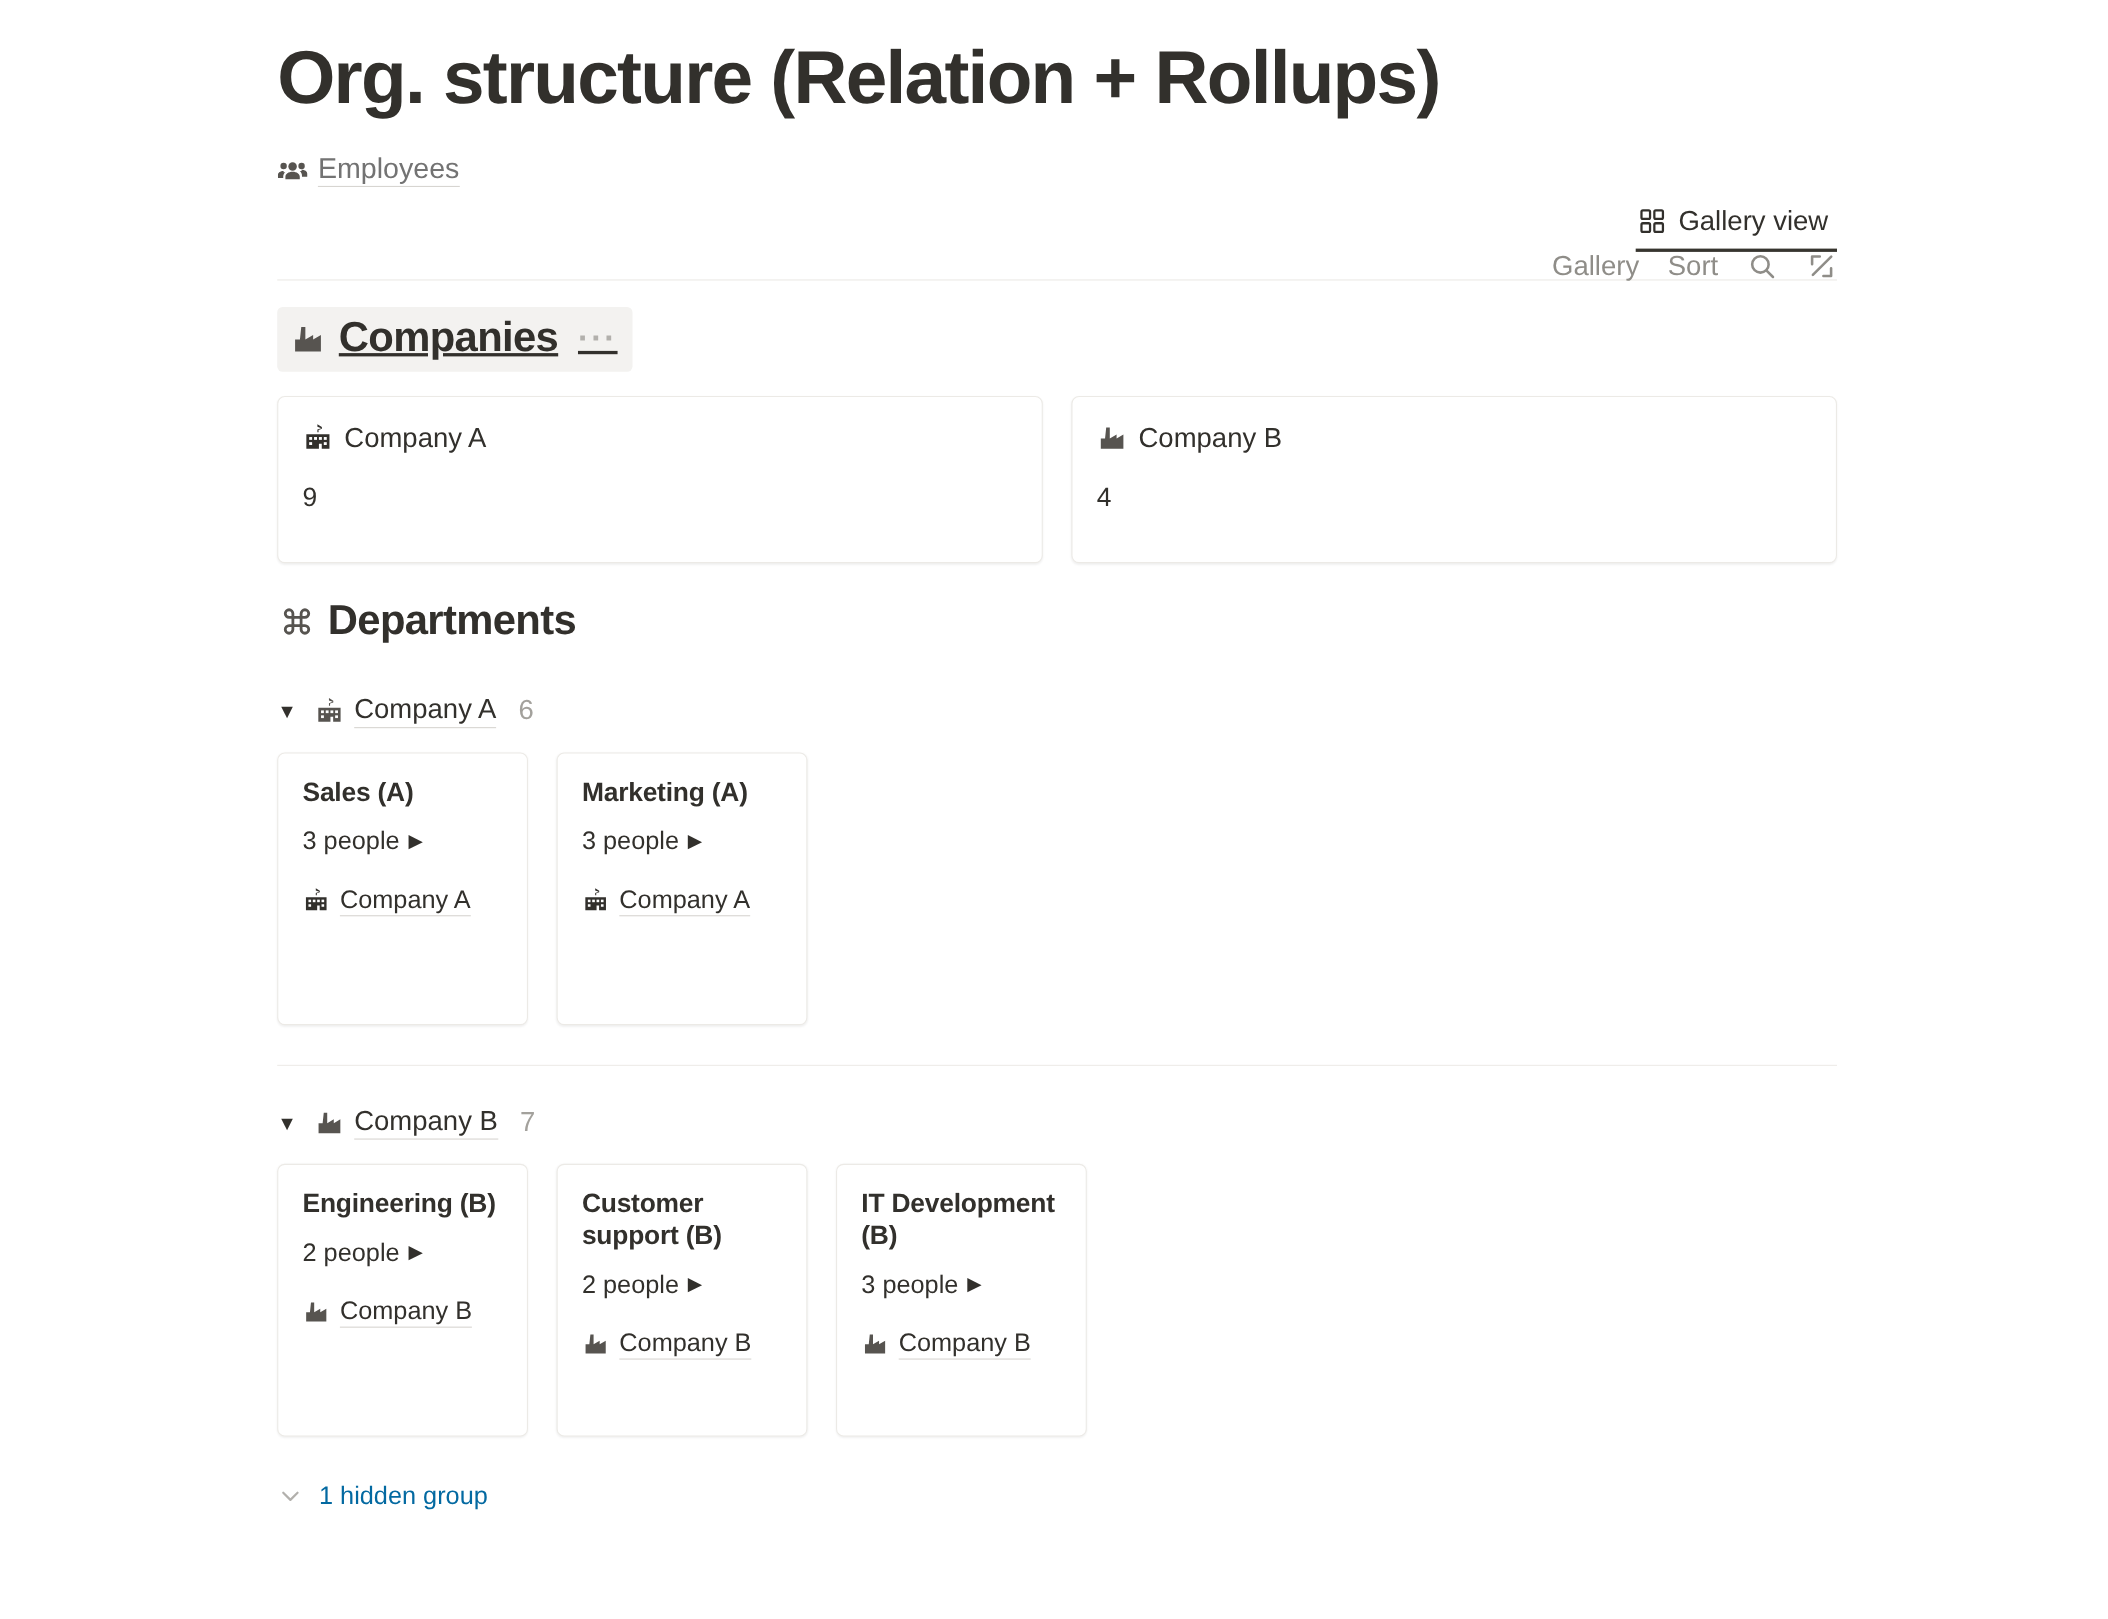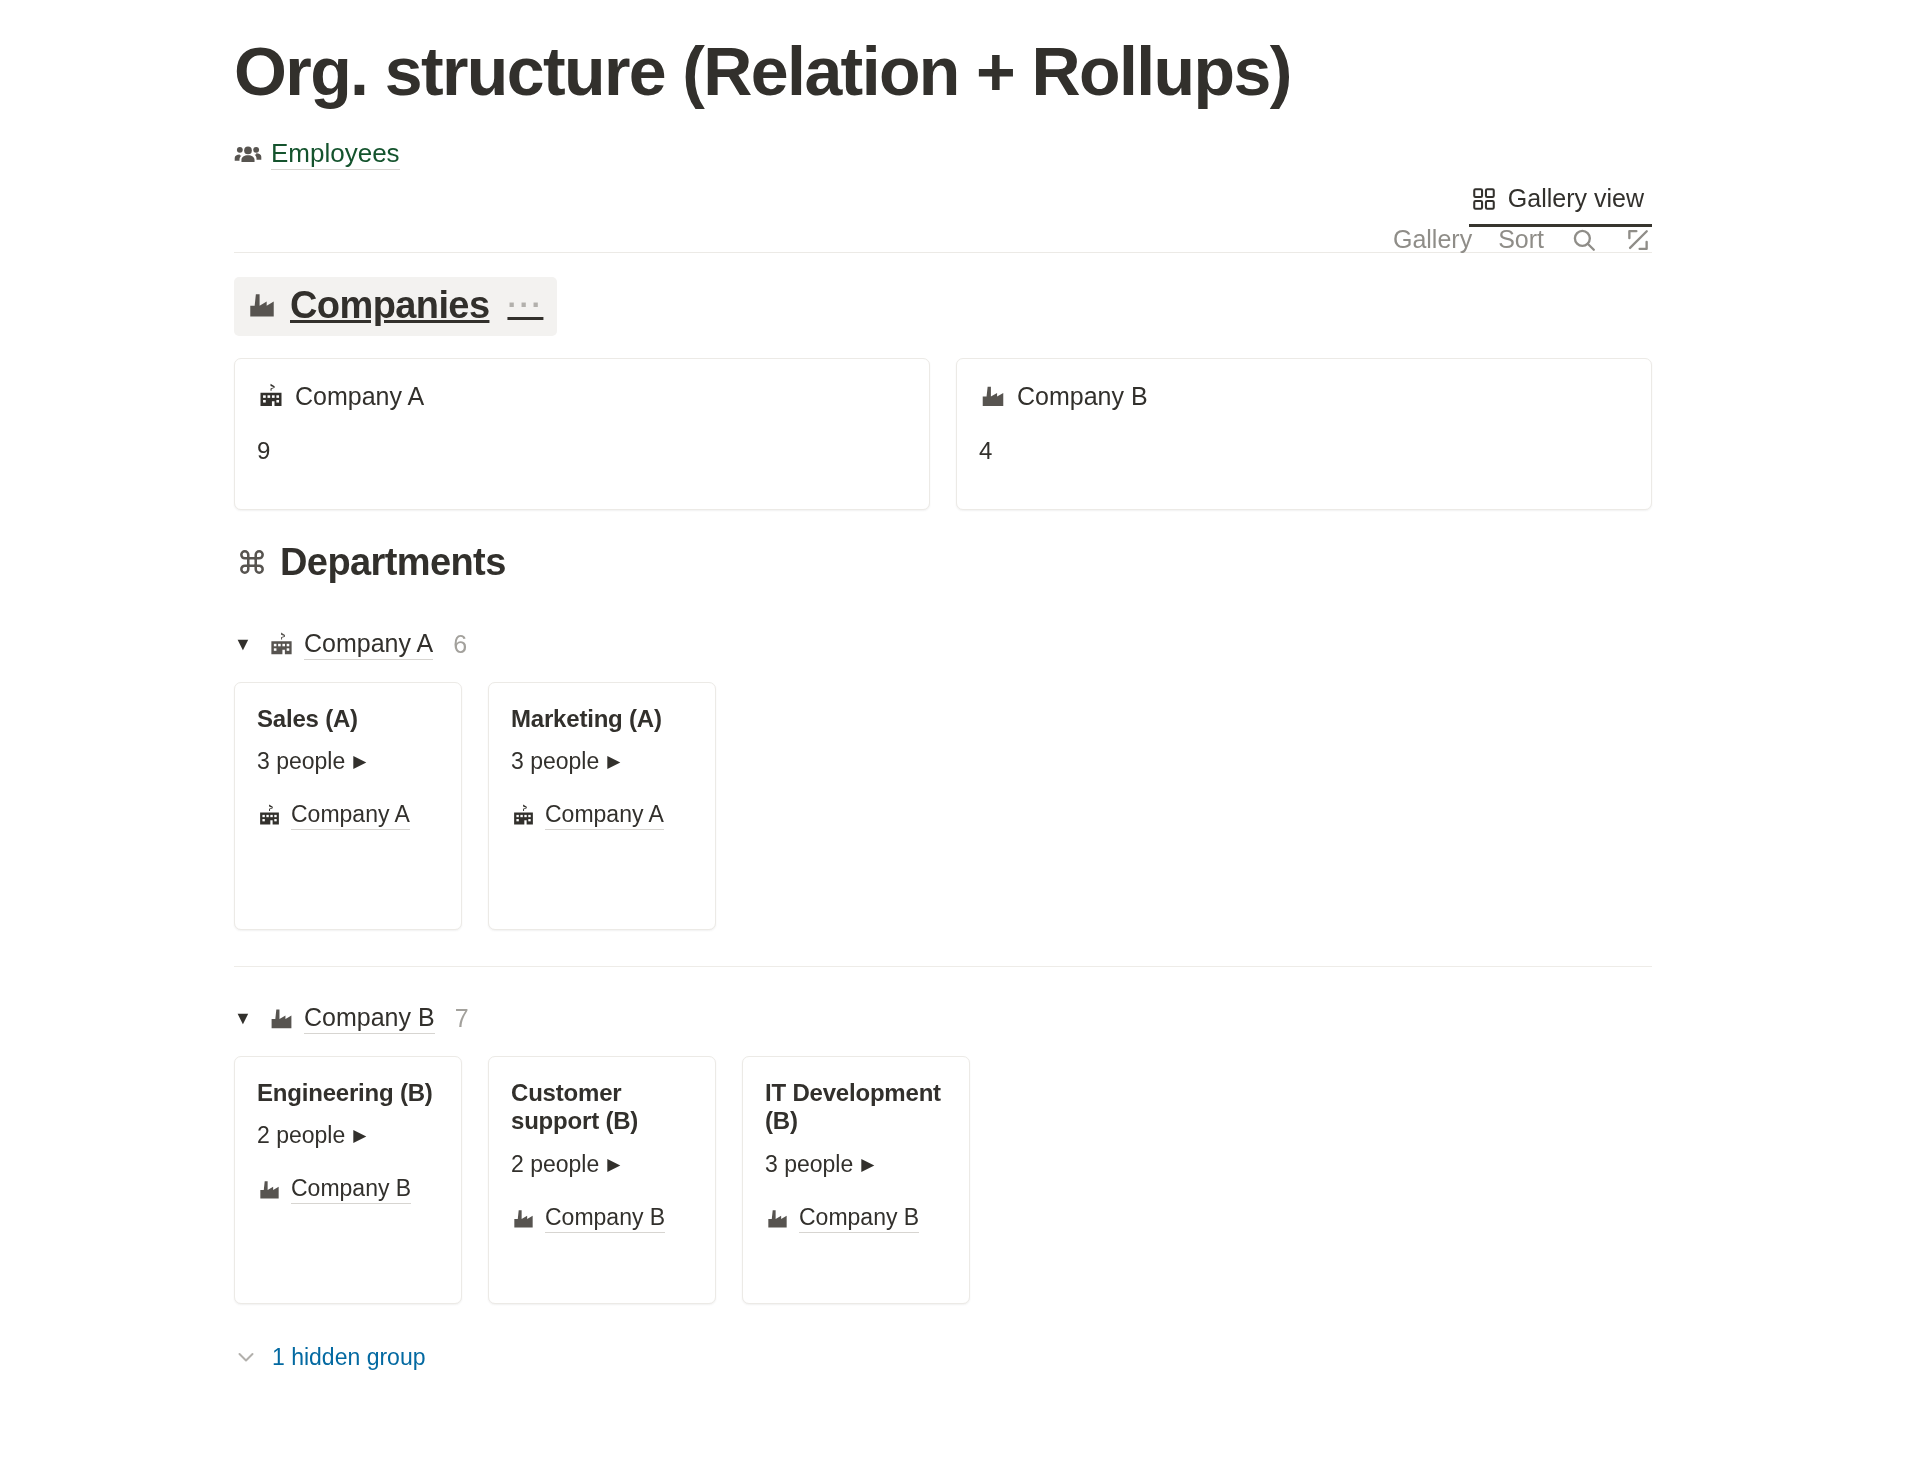--- a/index.html
+++ b/index.html
@@ -6,41 +6,41 @@
   html, body {
     margin: 0; padding: 0;
     background: #ffffff;
     width: 1916px; height: 1472px;
     font-family: "Liberation Sans", sans-serif;
     color: #32302c;
     -webkit-font-smoothing: antialiased;
   }
   .page { width: 1916px; height: 1472px; position: relative; overflow: hidden; }
 
-  .content { position: absolute; left: 234px; top: 0; width: 1418px; }
+  .content { position: absolute; left: 252px; top: 0; width: 1418px; }
 
   
   .page-title {
     font-size: 68px;
     font-weight: 700;
     letter-spacing: -1.6px;
     line-height: 1.1;
     margin: 34px 0 0 0;
     color: #32302c;
     white-space: nowrap;
   }
 
   
   .source-link {
     display: inline-flex;
-    align-items: center;
+    align-items: flex-end;
     gap: 9px;
     margin-top: 30px;
     font-size: 26px;
-    color: #14532d;
+    color: #737373;
     cursor: pointer;
   }
   .source-link .label {
     border-bottom: 1.6px solid #d7d5d1;
     padding-bottom: 2px;
     line-height: 1.1;
   }
   .ic { display: inline-flex; align-items: center; justify-content: center; }
   .ic svg { display: block; }
 

